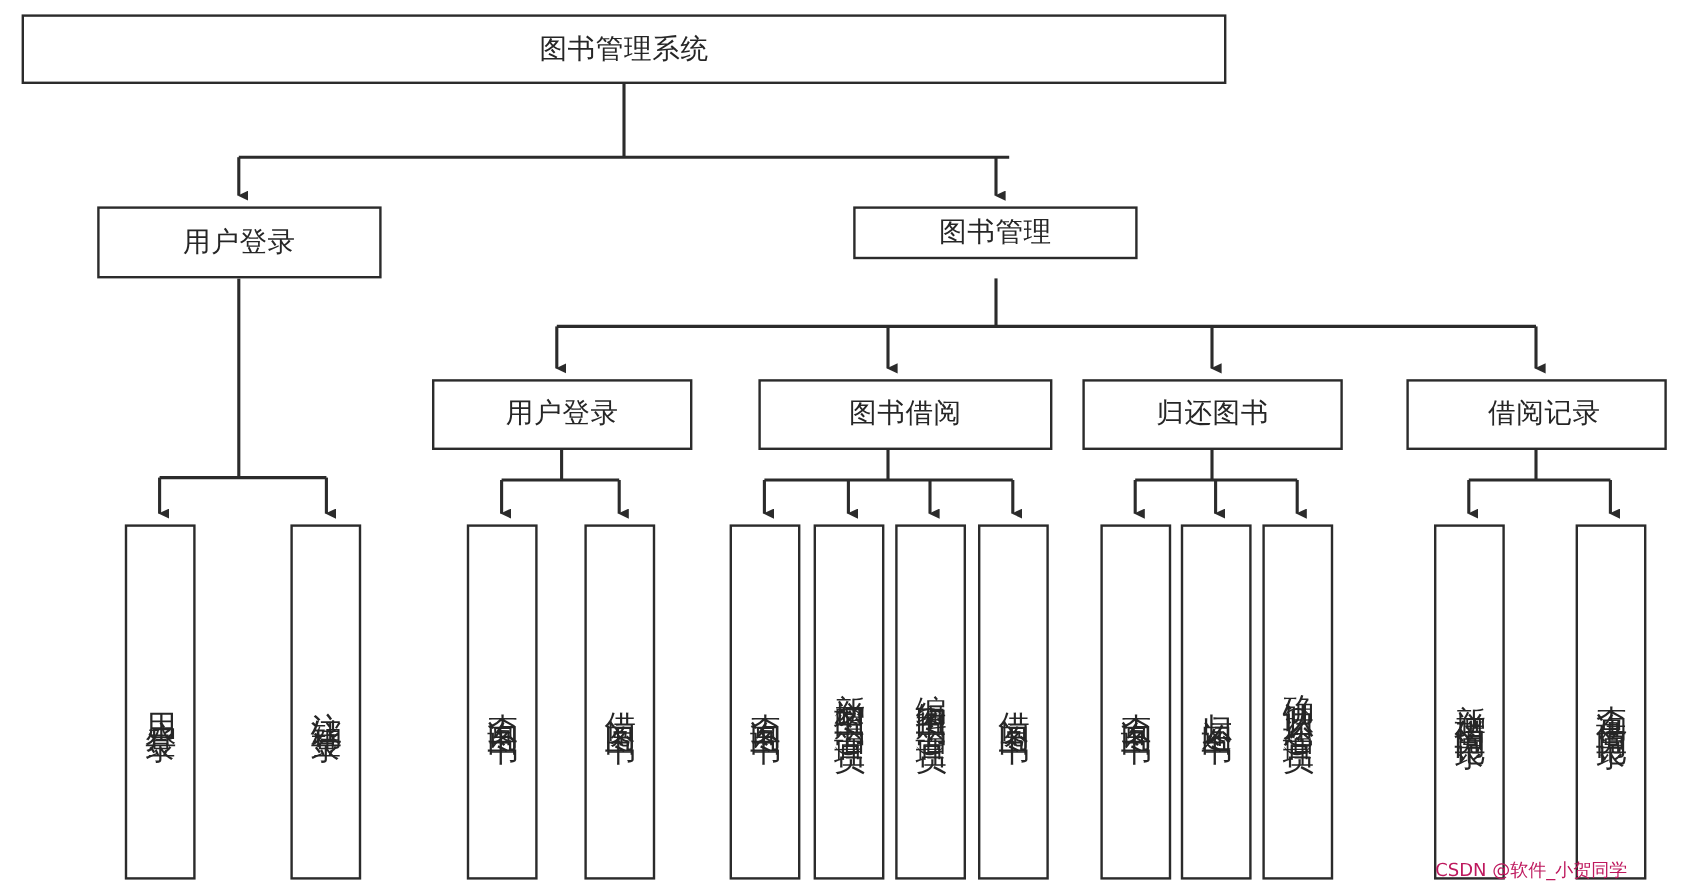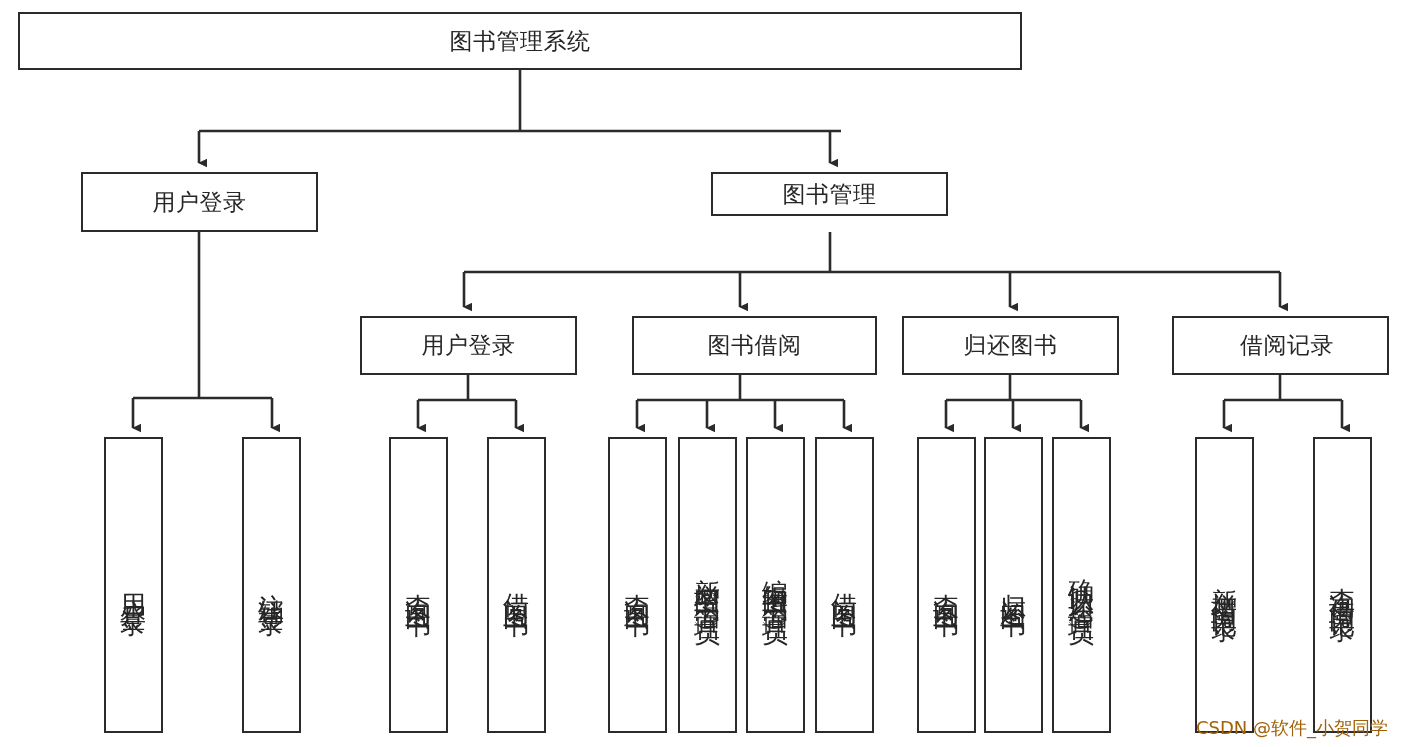--- a/index.html
+++ b/index.html
@@ -59,22 +59,22 @@
     writing-mode: vertical-rl;
     text-orientation: upright;
     -webkit-text-orientation: upright;
     font-size: 26px;
     line-height: 1.0;
     letter-spacing: 6px;
     white-space: nowrap;
   }
   .watermark {
     position: absolute;
-    color: #a16207;
-    font-size: 18px;
+    color: #be185d;
+    font-size: 15px;
     white-space: nowrap;
     font-family: "DejaVu Sans", "Liberation Sans", sans-serif;
   }
 </style>
 </head>
 <body>
 
 <div id="canvas">
 
   <svg class="edges" viewBox="0 0 1405 747">

